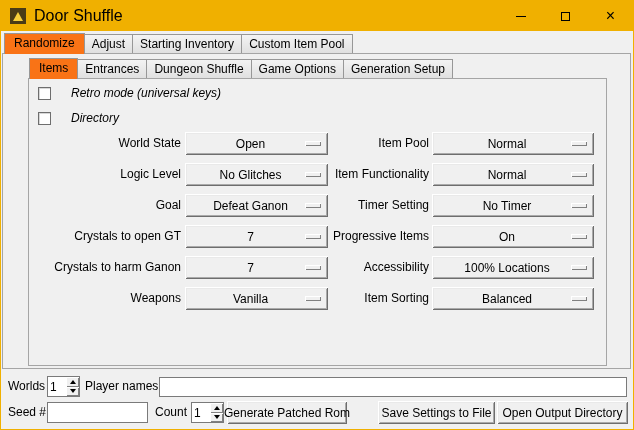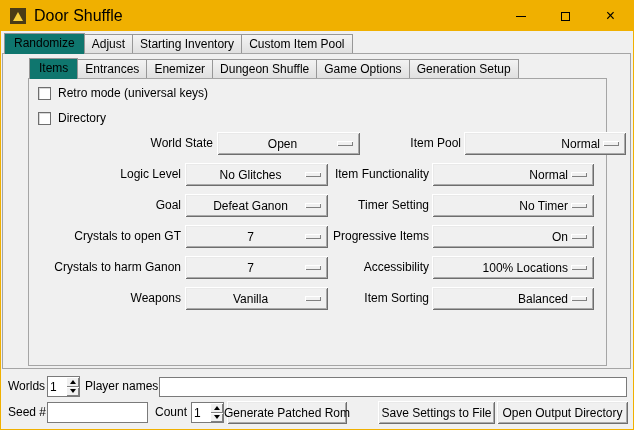--- a/index.html
+++ b/index.html
@@ -44,53 +44,53 @@
   .outer-tabs{ top:2px; left:3px; }
   .inner-tabs{ top:27px; left:28px; }
   .tab{
     height:19px; line-height:18px; padding:0 7px; margin-bottom:1px;
     background:linear-gradient(#f3f3f3,#e0e0e0);
     border:1px solid #979797; border-bottom:none; white-space:nowrap; cursor:default;
   }
   .tab + .tab{ margin-left:-1px; }
   .tab.selected{
     height:21px; line-height:19px; margin-bottom:0; padding:0 9px;
-    background:#0f766e; z-index:4; position:relative;
+    background:#f97316; z-index:4; position:relative;
   }
 
   
   .check-row{ position:absolute; left:37px; display:flex; align-items:center; z-index:2; }
   .check-row.c0{ top:55px; }
   .check-row.c1{ top:80px; }
   .checkbox{
     width:13px; height:13px; background:#fff; border:1px solid #6e6e6e;
     box-shadow: inset 1px 1px 0 #d7d7d7; flex:0 0 auto;
   }
-  .check-label{ margin-left:7px; line-height:15px; white-space:nowrap; }
+  .check-label{ margin-left:20px; line-height:15px; white-space:nowrap;font-style:italic; }
 
   
   .lbl{ position:absolute; line-height:23px; text-align:right; white-space:nowrap; z-index:2; }
   .lbl-l{ left:27px; width:153px; }
   .lbl-r{ left:300px; width:128px; }
   .dd{
     position:absolute; height:23px; background:#f0f0f0; z-index:2;
     display:flex; align-items:center; justify-content:center;
     padding-left:14px; padding-right:26px; cursor:default;
     box-shadow: inset 1px 1px 0 #ffffff, inset -1px -1px 0 #6e6e6e,
                 inset 2px 2px 0 #e9e9e9, inset -2px -2px 0 #aaaaaa;
   }
   .dd-l{ left:184px; width:143px; }
-  .dd-r{ left:431px; width:162px;justify-content:flex-end; }
+  .dd-r{ left:431px; width:162px; }
   .dd .dd-text{ white-space:nowrap; }
   .dd .ind{
     position:absolute; right:7px; top:50%; margin-top:-3px;
     width:16px; height:5px; background:#f0f0f0;
     box-shadow: inset 1px 1px 0 #ffffff, inset -1px -1px 0 #808080;
   }
-  .r0{ top:101px;margin-left:32px; } .r1{ top:132px; } .r2{ top:163px; }
+  .r0{ top:101px; } .r1{ top:132px; } .r2{ top:163px; }
   .r3{ top:194px; } .r4{ top:225px; } .r5{ top:256px; }
 
   
   .blabel{ position:absolute; white-space:nowrap; z-index:2; }
   .entry{
     position:absolute; background:#fff; border:1px solid #7a7a7a;
     font:12px "Liberation Sans", sans-serif; padding:0 3px; outline:none; z-index:2;
   }
   .spin{ position:absolute; background:#fff; border:1px solid #7a7a7a; display:flex; z-index:2; }
   .spin-input{ flex:1; min-width:0; border:none; outline:none; background:#fff;
@@ -152,21 +152,20 @@
     <div class="tabrow outer-tabs">
       <div class="tab selected">Randomize</div>
       <div class="tab">Adjust</div>
       <div class="tab">Starting Inventory</div>
       <div class="tab">Custom Item Pool</div>
     </div>
 
     <div class="tabrow inner-tabs">
       <div class="tab selected">Items</div>
       <div class="tab">Entrances</div>
-      <div class="tab">Enemizer</div>
       <div class="tab">Dungeon Shuffle</div>
       <div class="tab">Game Options</div>
       <div class="tab">Generation Setup</div>
     </div>
 
     <div class="check-row c0">
       <span class="checkbox"></span>
       <span class="check-label">Retro mode (universal keys)</span>
     </div>
     <div class="check-row c1">

